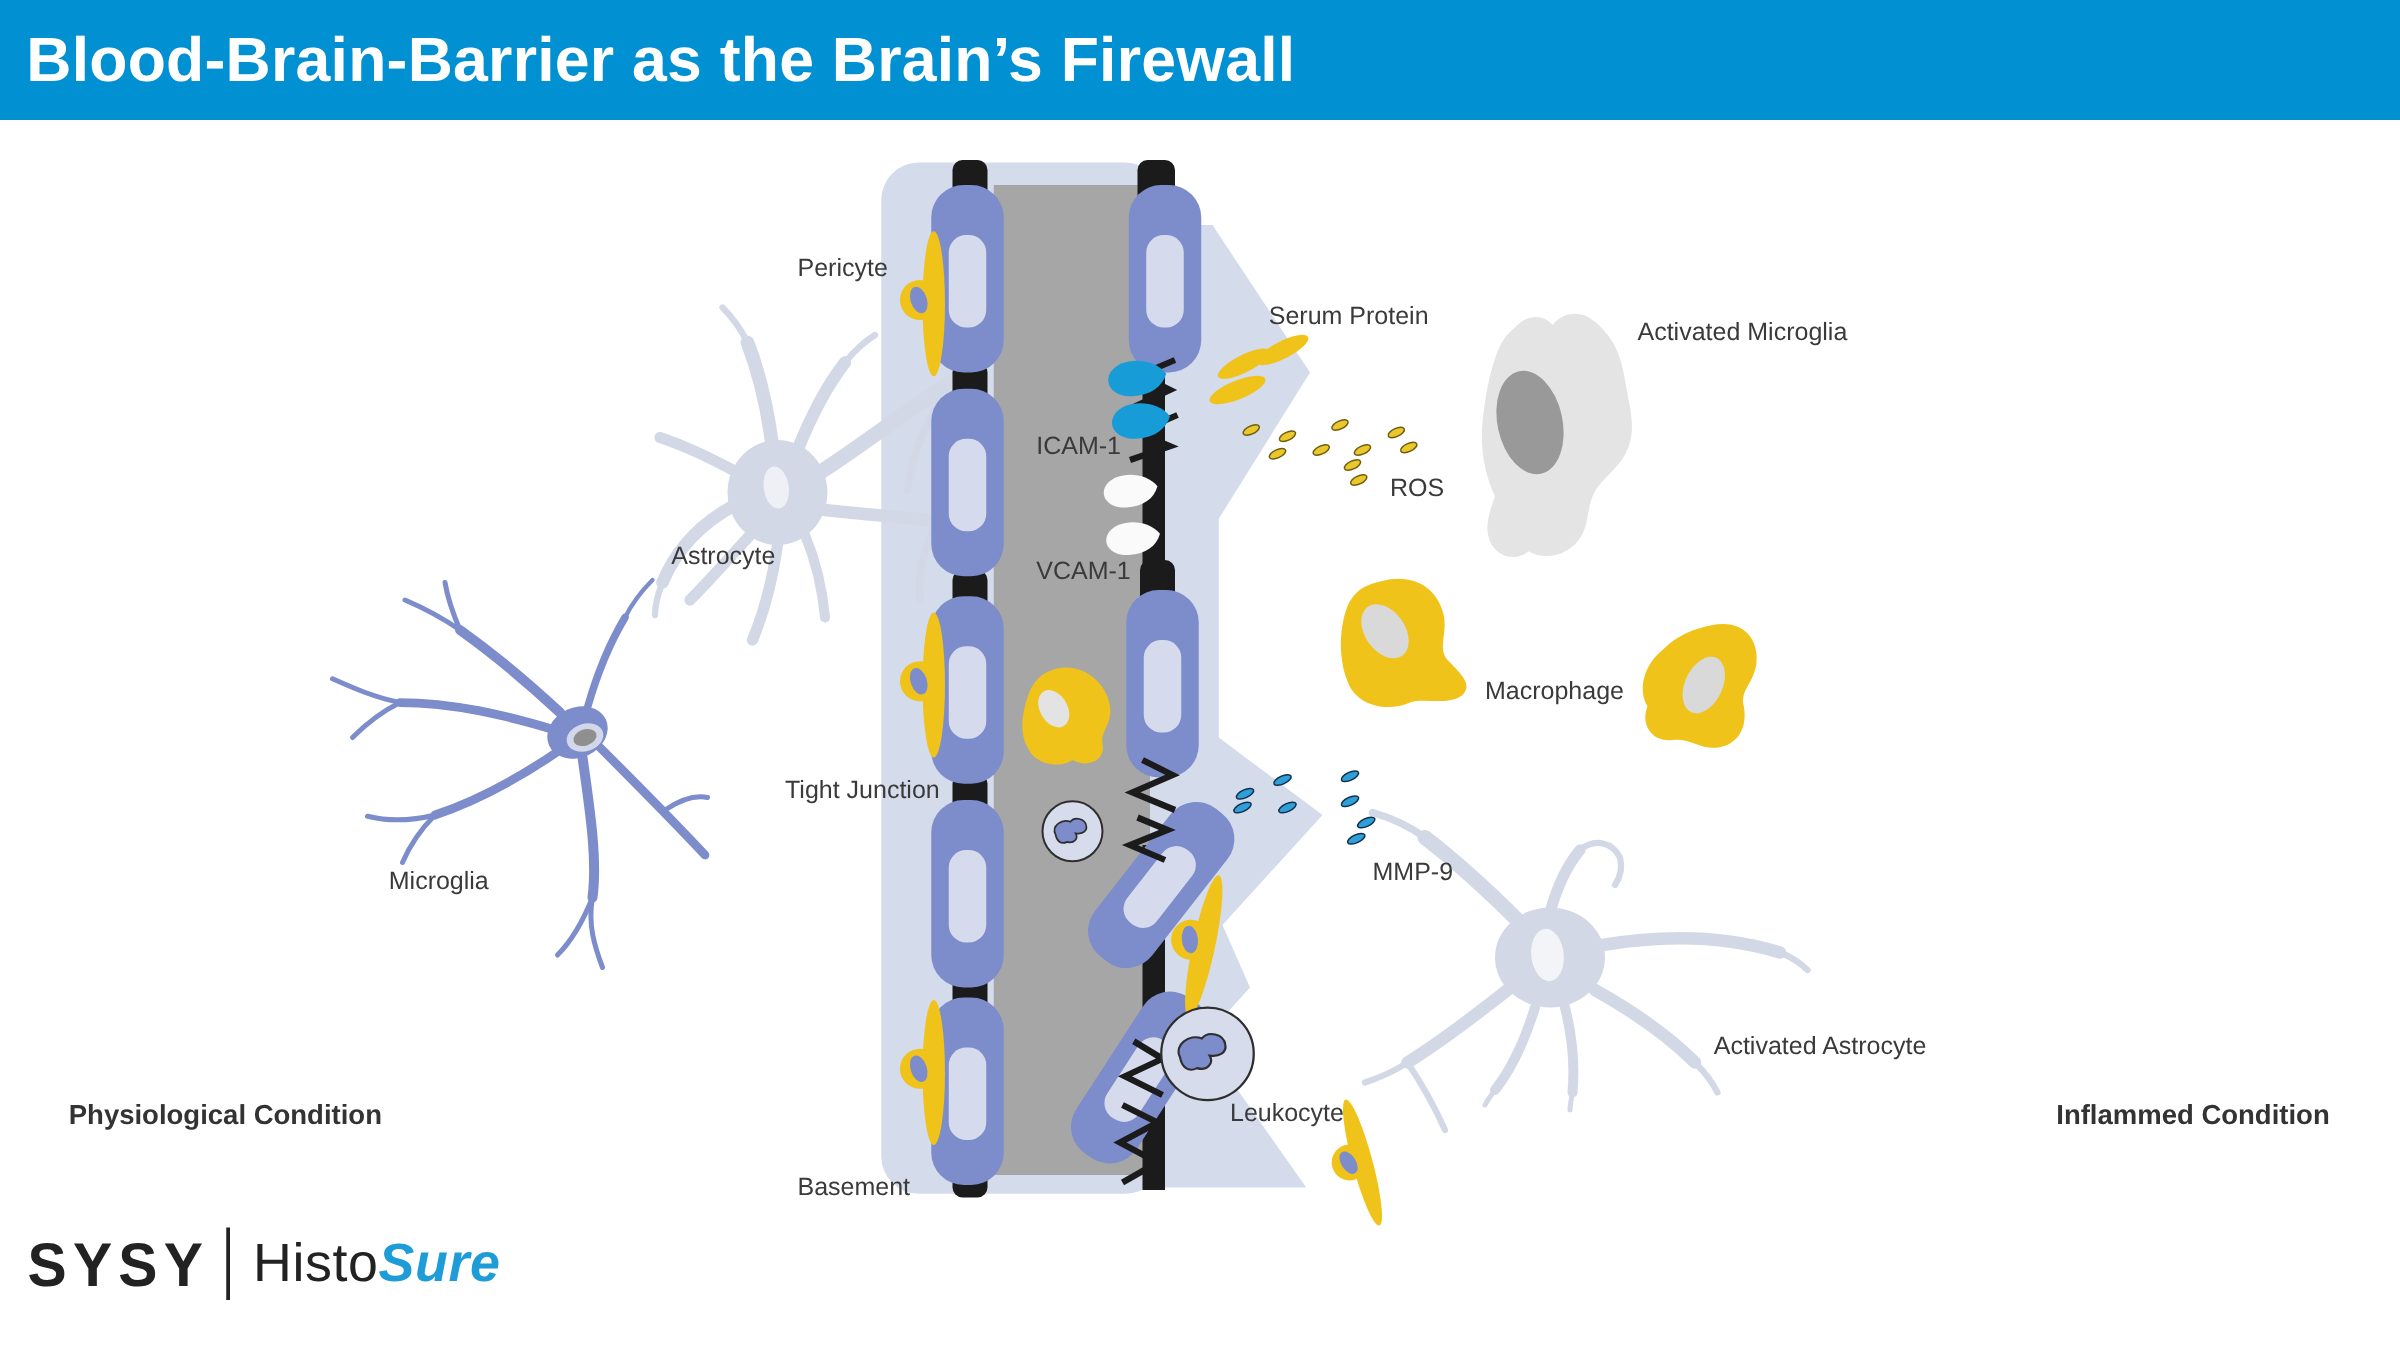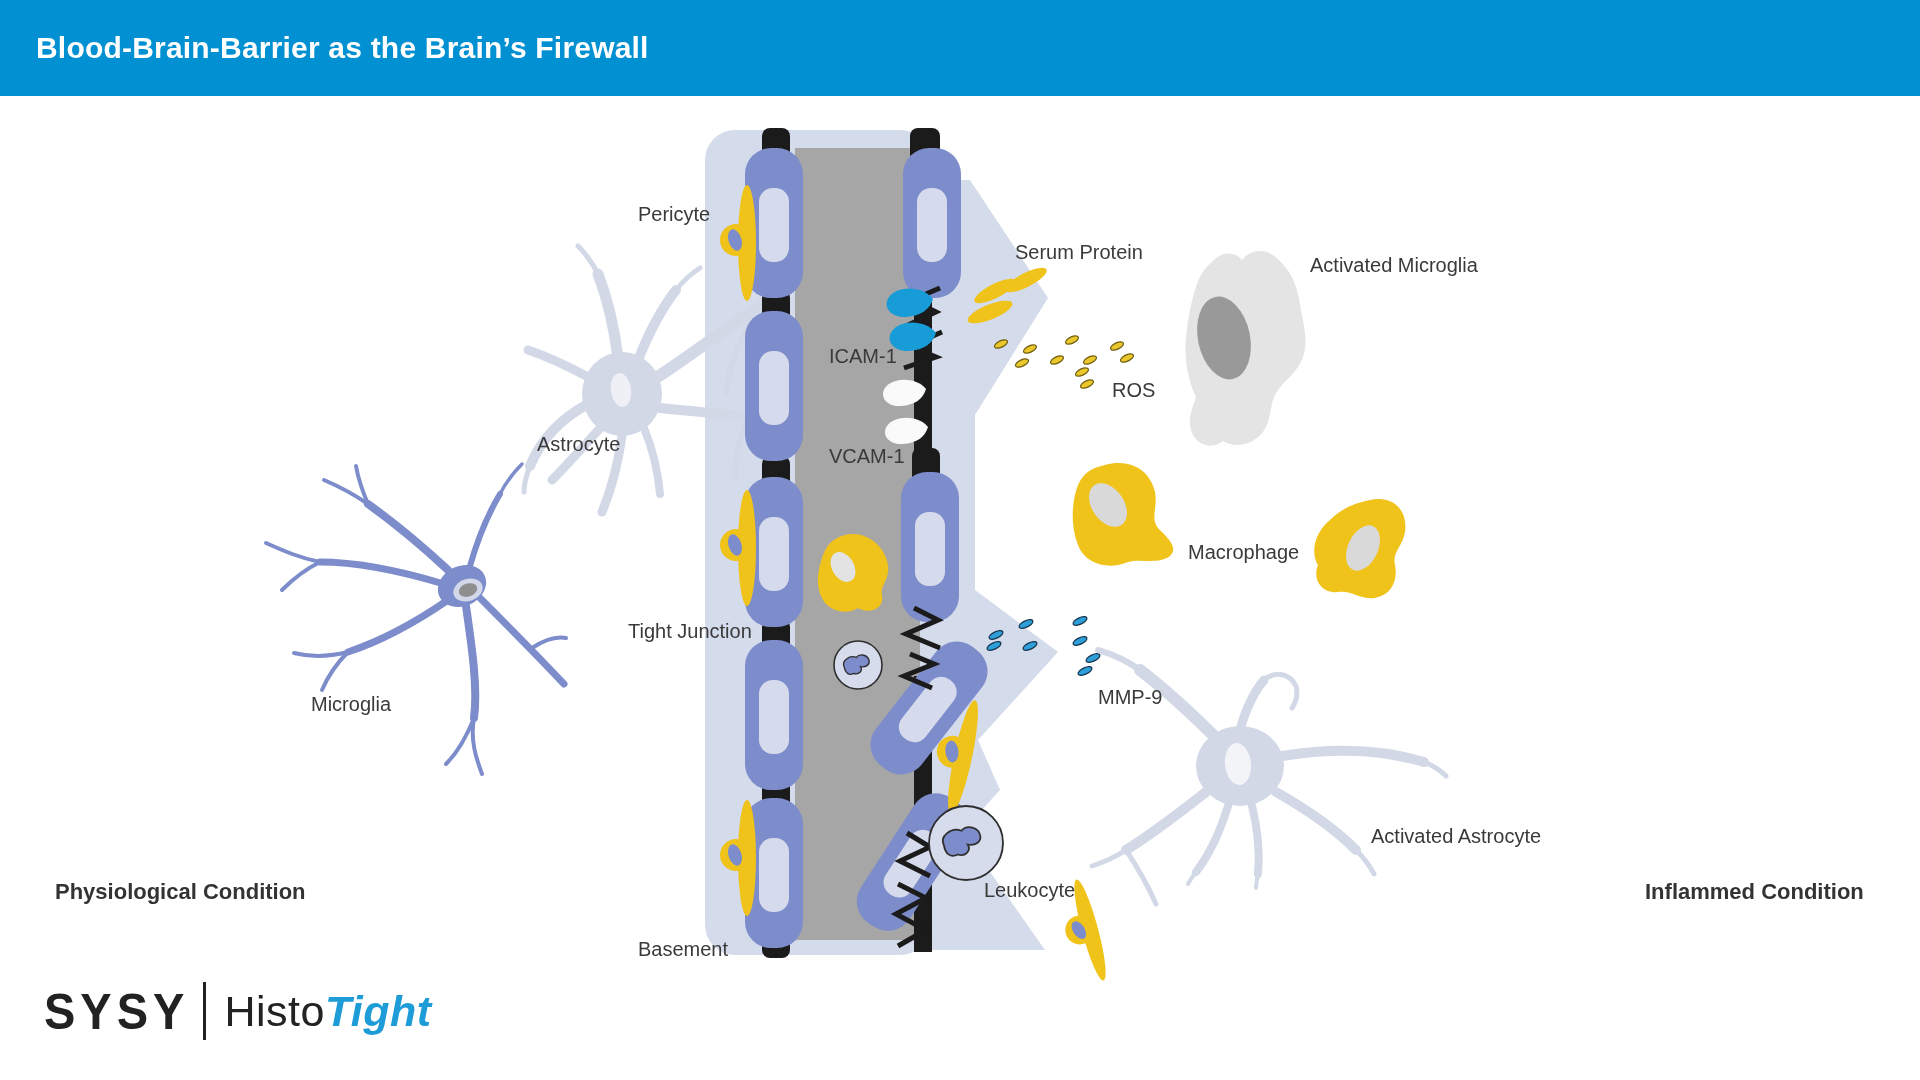--- a/index.html
+++ b/index.html
@@ -1,22 +1,22 @@
 <!DOCTYPE html>
 <html><head>
 <meta charset="utf-8">
 <style>
   html,body{margin:0;padding:0;width:1920px;height:1080px;overflow:hidden;background:#ffffff;
             font-family:"Liberation Sans", sans-serif;}
   .stage{position:relative;width:1920px;height:1080px;background:#ffffff;}
   .header{position:absolute;left:0;top:0;width:1920px;height:96px;background:#0190D2;
           display:flex;align-items:center;}
-  .header h1{margin:0 0 0 36px;font-size:30px;font-weight:bold;color:#ffffff;letter-spacing:.2px;}
+  .header h1{margin:0 0 0 21px;font-size:50px;font-weight:bold;color:#ffffff;letter-spacing:.2px;}
   svg.diagram{position:absolute;left:0;top:0;}
-  .logo{position:absolute;left:44px;top:980px;height:62px;display:flex;align-items:center;}
+  .logo{position:absolute;left:22px;top:980px;height:62px;display:flex;align-items:center;}
   .logo .sysy{font-size:47px;font-weight:900;color:#222222;letter-spacing:5px;transform:scaleY(1.05);}
   .logo .divider{width:3px;height:58px;background:#222222;margin:0 18px 0 14px;}
   .logo .histo{font-size:43px;font-weight:400;color:#222222;letter-spacing:.5px;}
   .logo .sure{font-size:43px;font-weight:600;font-style:italic;color:#1E9CD8;letter-spacing:.5px;}
   text{font-family:"Liberation Sans", sans-serif;}
   .lbl{font-size:20px;fill:#3A3A3A;}
   .cond{font-size:22px;font-weight:bold;fill:#333333;}
 </style>
 </head>
 <body>
@@ -268,16 +268,16 @@
       <text class="lbl" x="638" y="956">Basement</text>
       <text class="cond" x="55" y="899">Physiological Condition</text>
       <text class="cond" x="1645" y="899">Inflammed Condition</text>
     </g>
   </svg>
 
   <div class="logo">
     <span class="sysy">SYSY</span>
     <span class="divider"></span>
     <span class="histo">Histo</span>
-    <span class="sure">Tight</span>
+    <span class="sure">Sure</span>
   </div>
 
 </div>
 
 </body></html>

